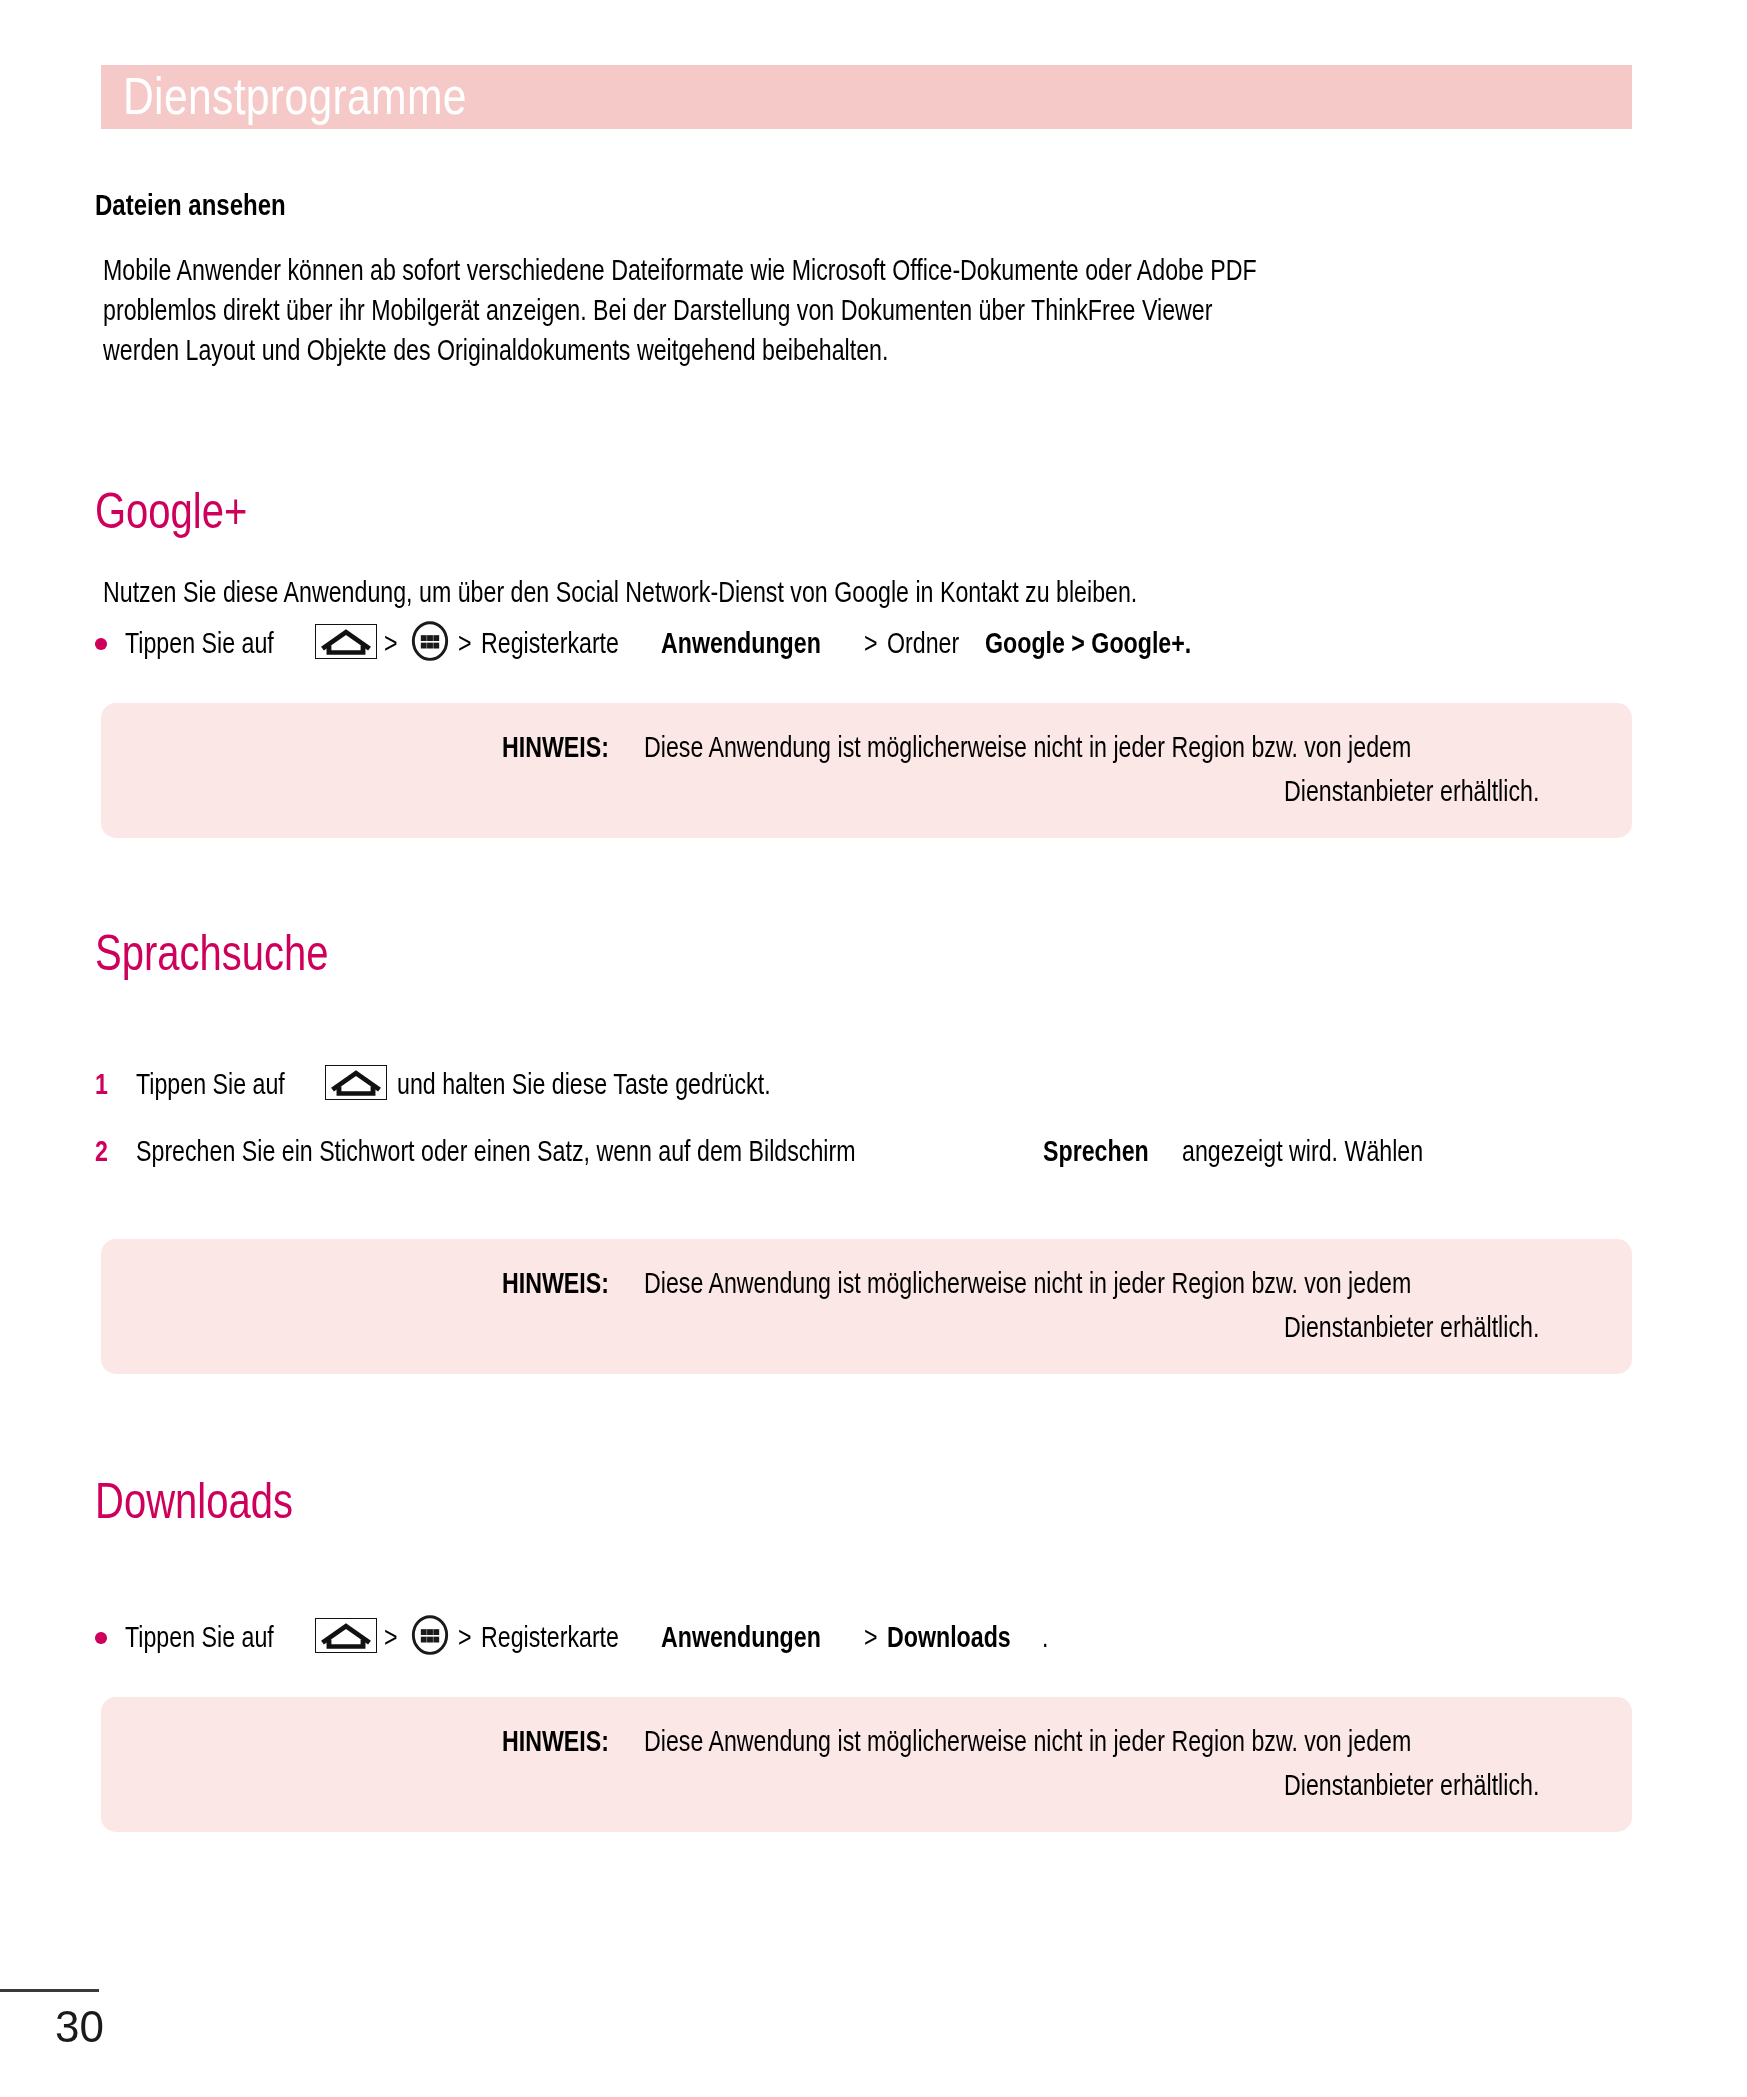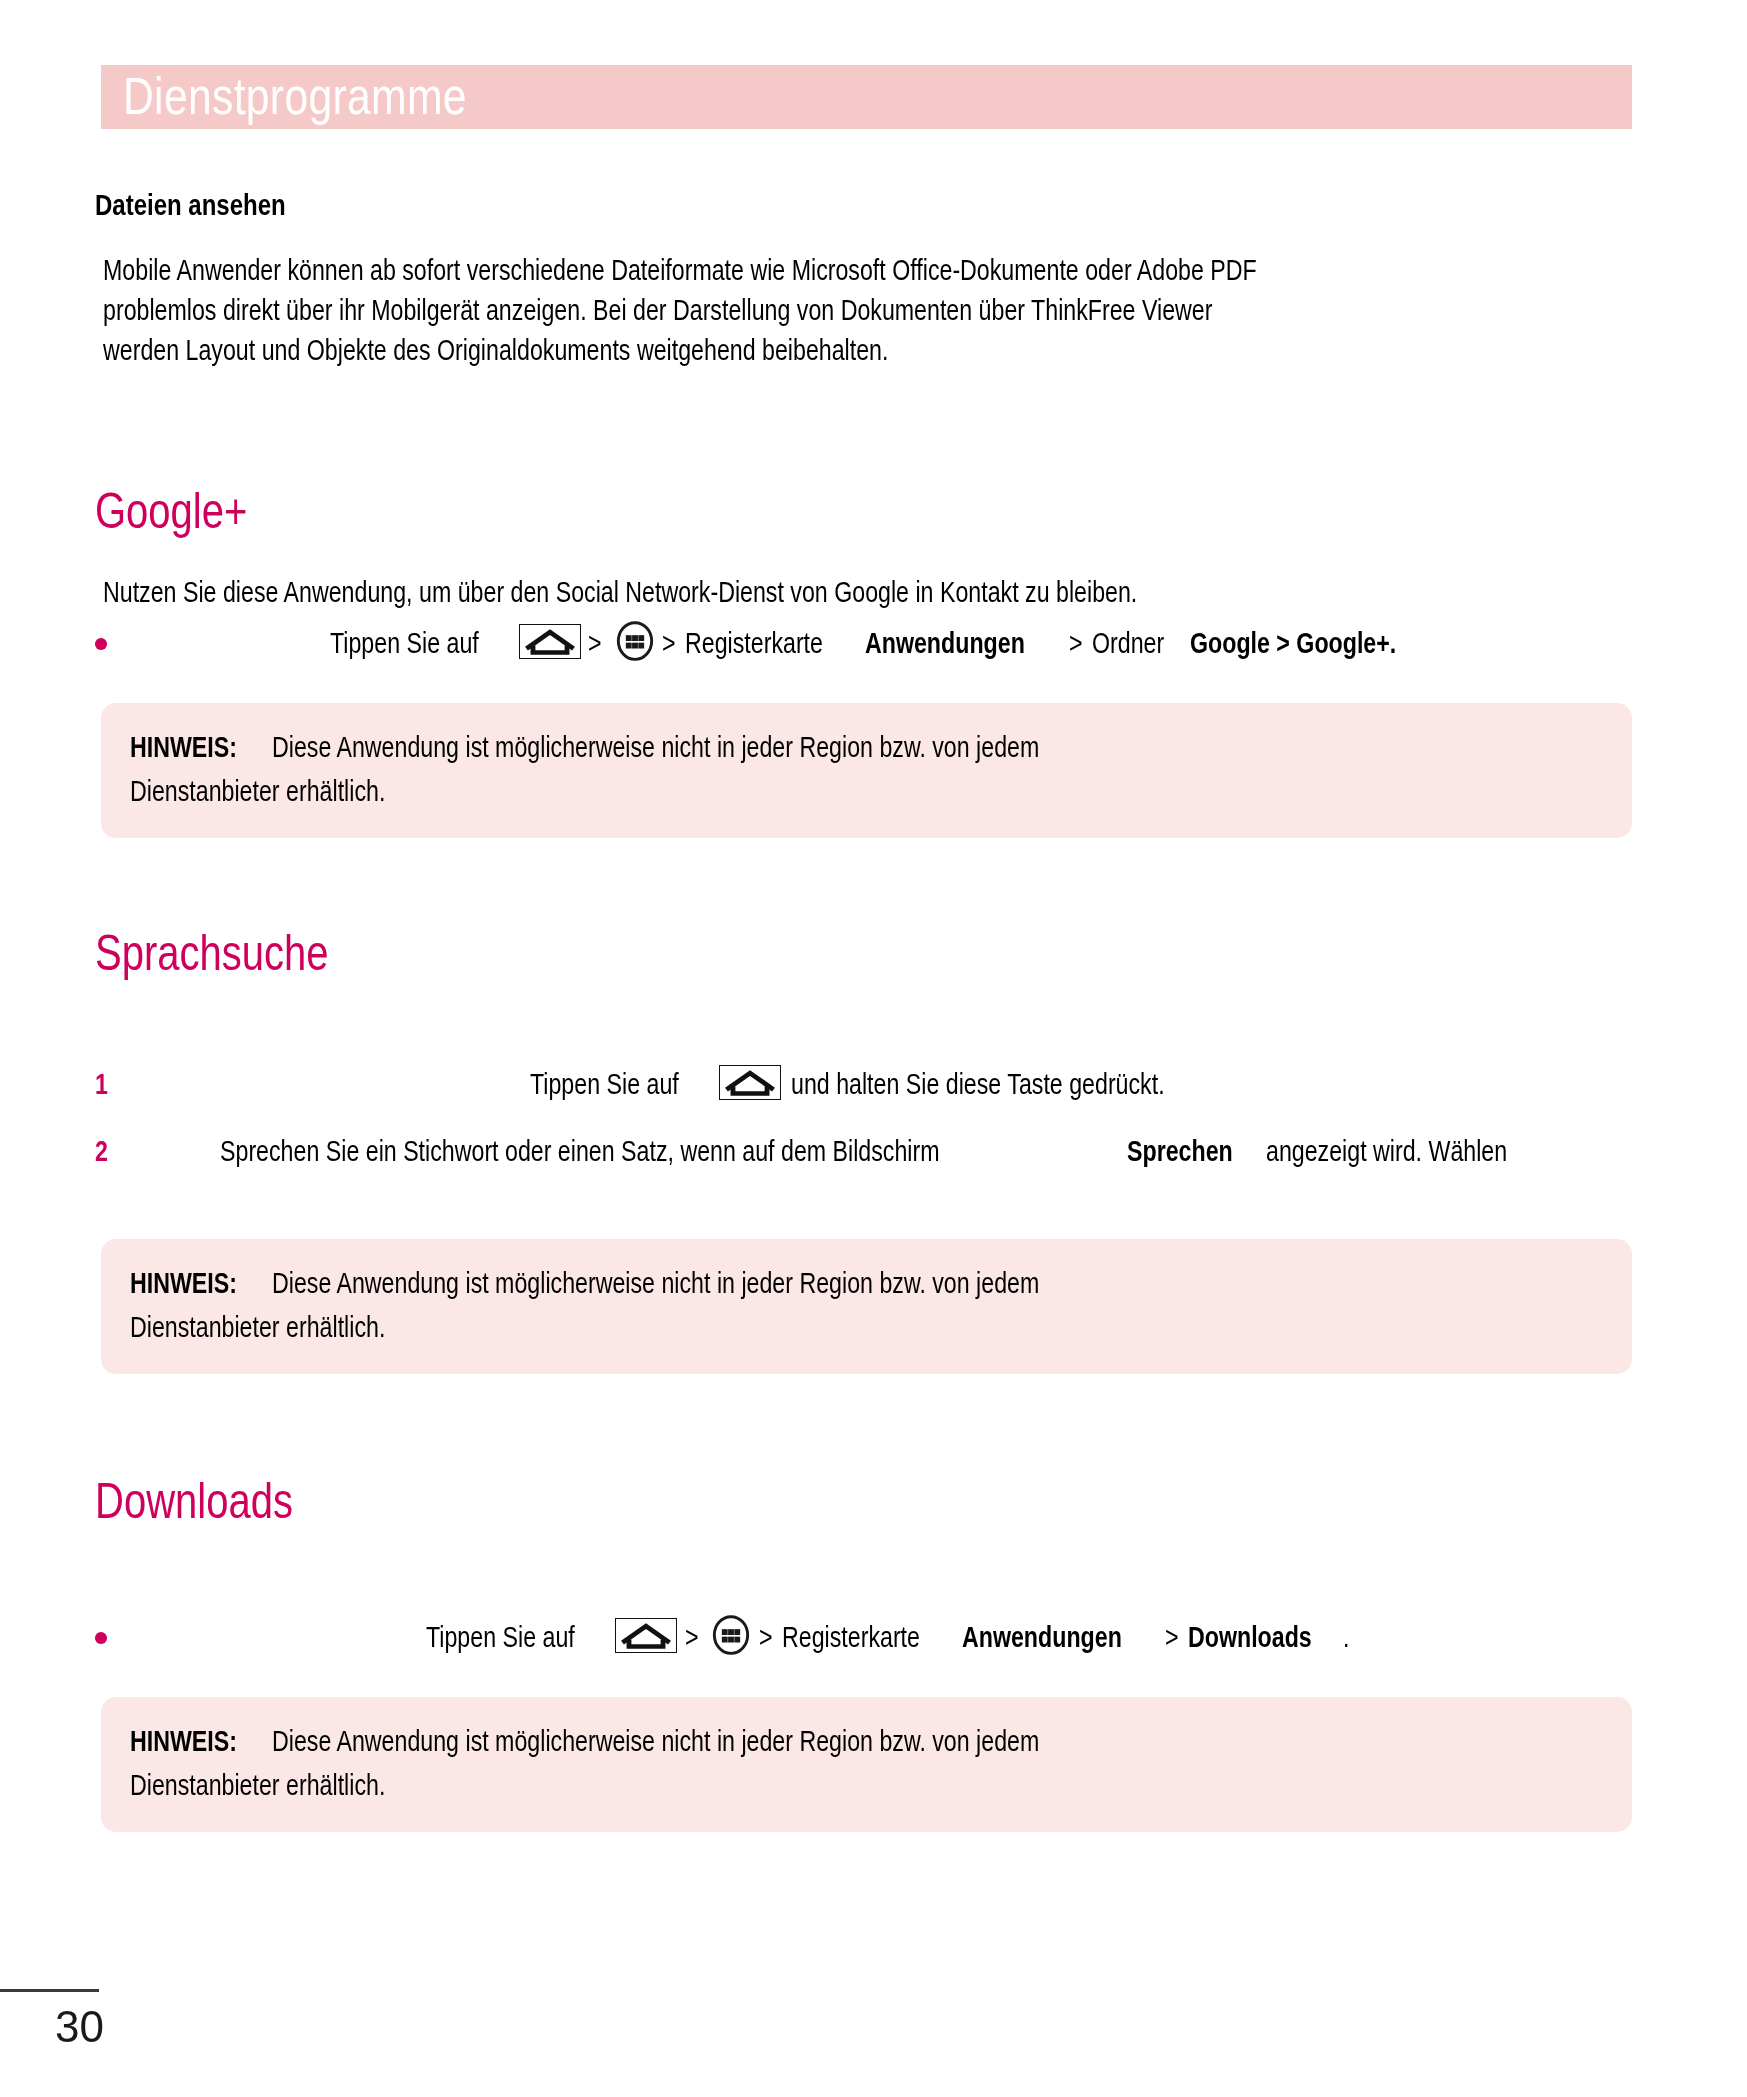--- a/index.html
+++ b/index.html
@@ -107,21 +107,21 @@
     color: #cf005c;
     font-weight: 700;
     font-size: 29px;
     width: 23.5px;
     flex: 0 0 auto;
     margin-right: 17px;
     text-align: left;
   }
   .step-num .cond { transform: scaleX(0.80); }
   .row-text { flex: 1 1 auto; }
-  .row-text .line { display: block; height: 40px; white-space: nowrap; text-align: center; }
+  .row-text .line { display: block; height: 40px; white-space: nowrap; }
   .row-text .cond { transform: scaleX(0.80); }
   .b { font-weight: 700; }
 
   
   .icon-home {
     display: inline-block;
     vertical-align: -5.9px;
     width: 62px;
     height: 35px;
     border: 1.7px solid #111;
@@ -150,20 +150,21 @@
     width: 1531px;
     background: #fbe7e5;
     border-radius: 15px;
     box-sizing: border-box;
     padding: 22px 28.5px 25px 28.5px;
   }
   .note-text {
     font-size: 29px;
     line-height: 44px;
     margin: 0;
+    text-align: right;
   }
   .note-text .line { display: block; height: 44px; white-space: nowrap; }
   .note-text .cond { transform: scaleX(0.80); }
 
   
   .footer-rule {
     position: absolute;
     left: 0;
     top: 1989px;
     width: 99px;

